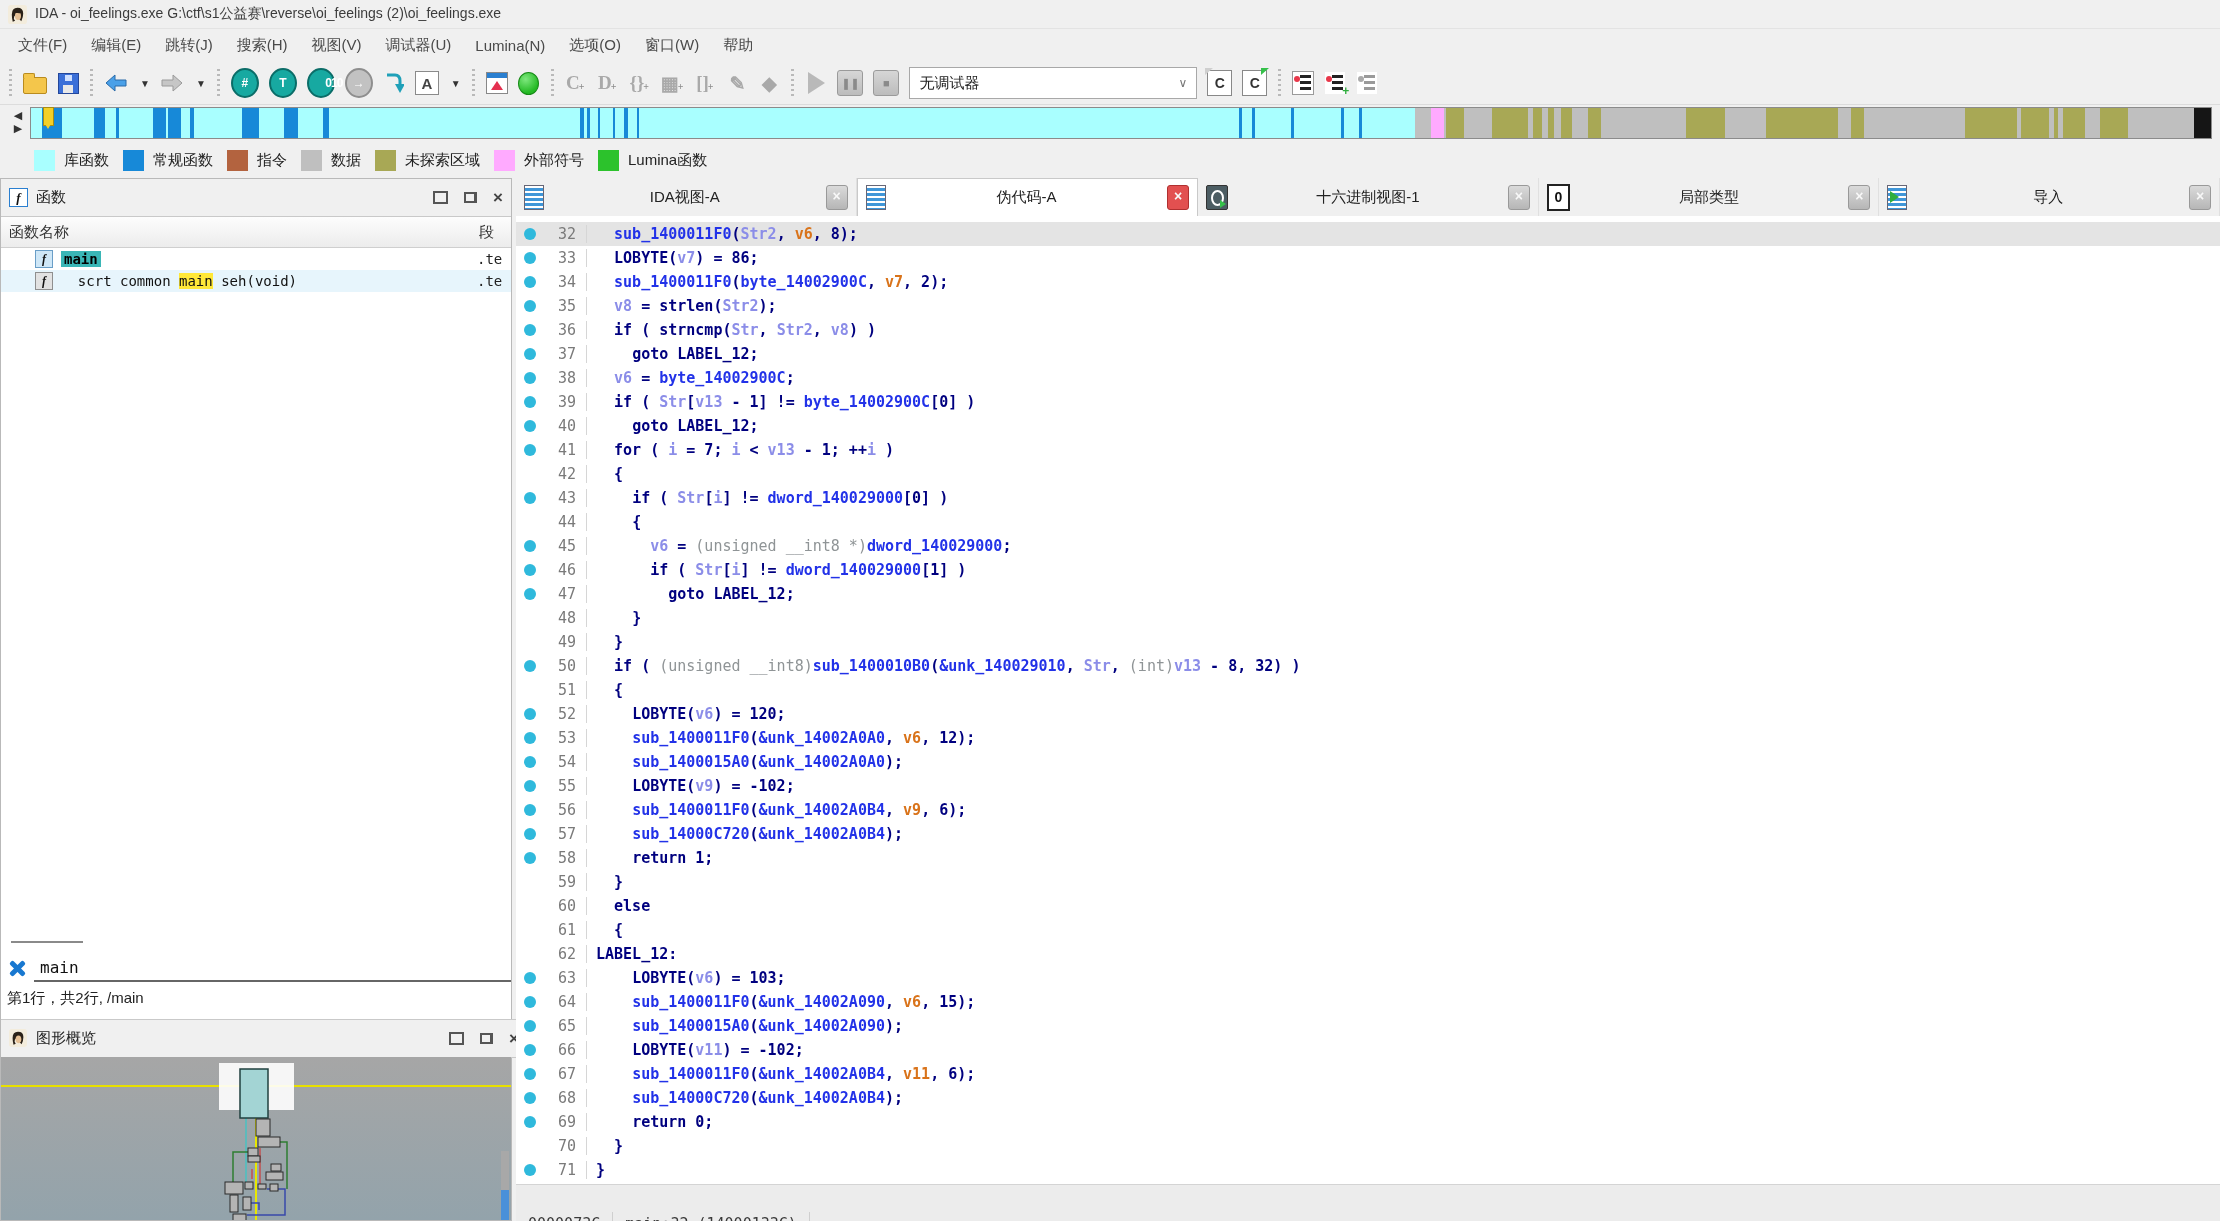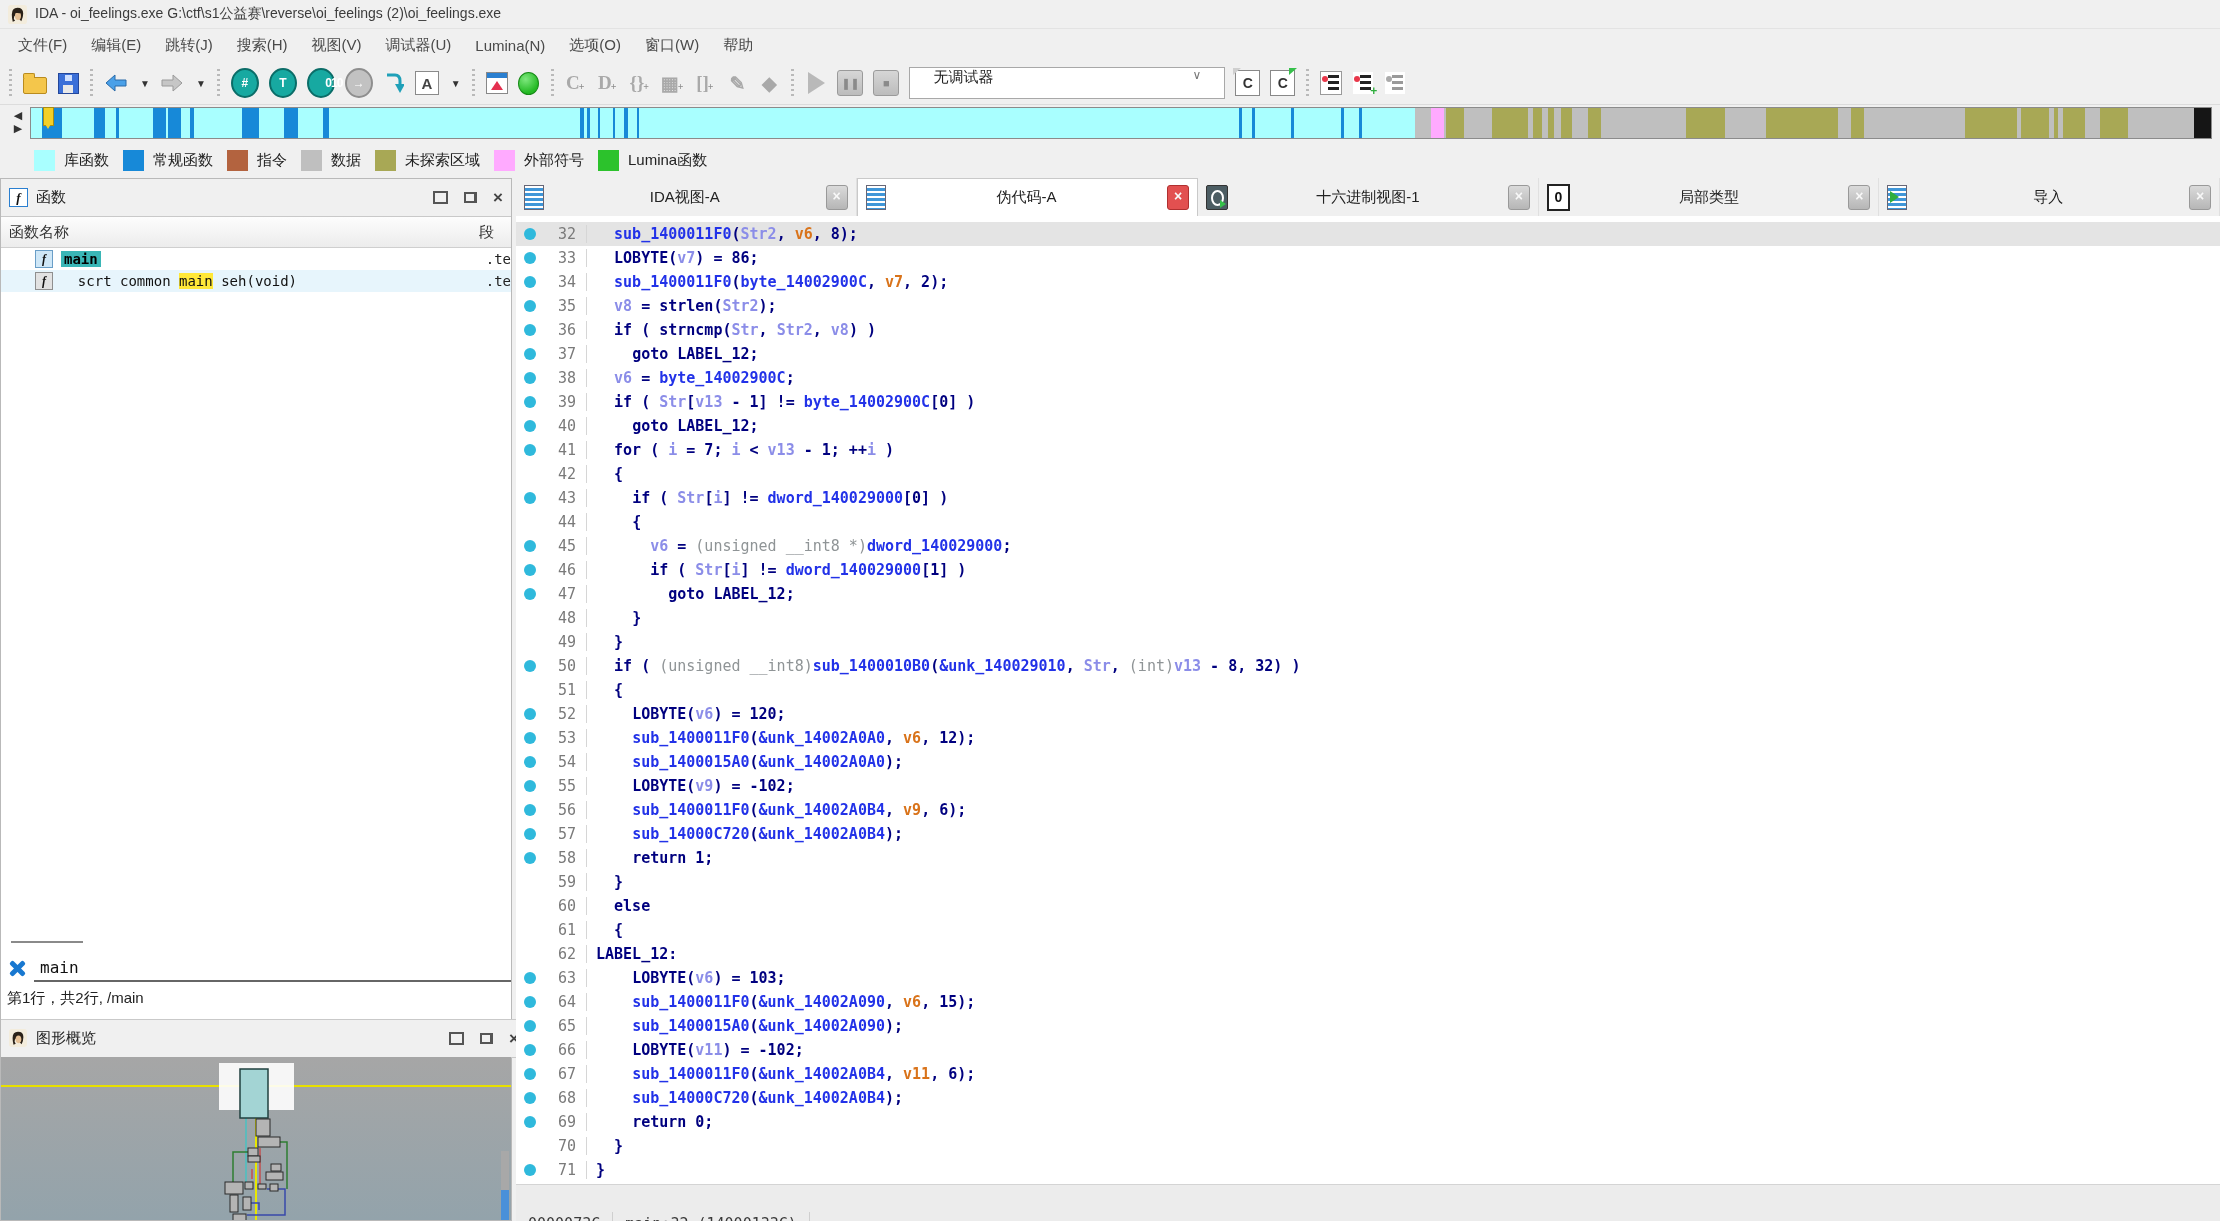--- a/index.html
+++ b/index.html
@@ -39,22 +39,22 @@
   .flagicon{width:20px;height:20px;border:1px solid #888;background:#fff;position:relative;}
   .flagicon::before{content:"";position:absolute;left:0;top:0;right:0;height:5px;background:#2a7fd0;}
   .flagicon::after{content:"";position:absolute;left:4px;bottom:3px;border-left:6px solid transparent;
         border-right:6px solid transparent;border-bottom:9px solid #e43050;}
   .greendot{width:19px;height:21px;border-radius:50%;background:radial-gradient(circle at 35% 30%,#7ee87e,#23b923 70%);border:1px solid #168a16;}
   .grayletter{color:#a9a9a9;font-size:19px;font-weight:bold;font-family:"Liberation Serif",serif;position:relative;}
   .grayletter sub{font-size:10px;color:#8c8c8c;position:relative;top:3px;left:-1px;}
   .playtri{width:0;height:0;border-top:11px solid transparent;border-bottom:11px solid transparent;border-left:17px solid #b9b9b9;}
   .sqbtn{width:24px;height:24px;border:1px solid #9a9a9a;border-radius:3px;background:linear-gradient(#d6d6d6,#bcbcbc);
          display:inline-flex;align-items:center;justify-content:center;color:#8a8a8a;font-size:11px;font-weight:bold;}
-  .dbgsel{width:268px;height:30px;background:#fff;border:1px solid #a8a8a8;display:inline-flex;
-          padding:0 23px;font-size:15px;color:#222;}
+  .dbgsel{width:268px;height:30px;background:#fff;border:1px solid #a8a8a8;display:inline-flex;align-items:center;
+          padding:0 9px;font-size:15px;color:#222;}
   .dbgsel .sel-caret{margin-left:auto;color:#777;font-size:12px;}
   .cbox{width:23px;height:24px;border:1px solid #888;background:#fff;color:#333;font-weight:bold;font-size:14px;
         display:inline-flex;align-items:center;justify-content:center;position:relative;}
   .cbox .tri{position:absolute;width:0;height:0;}
   .cbox .tri.gray{left:-3px;top:-3px;border-bottom:7px solid transparent;border-left:8px solid #cfcfcf;}
   .cbox .tri.green{right:-3px;top:-3px;border-bottom:7px solid transparent;border-left:8px solid #35c04a;}
   .bplist{width:20px;height:22px;border:1px solid #9a9a9a;background:#fff;position:relative;}
   .bplist .lines{position:absolute;left:7px;top:3px;right:2px;bottom:3px;
         background:repeating-linear-gradient(180deg,#222 0 3px,transparent 3px 6px);}
   .bplist .dot{position:absolute;left:1px;top:4px;width:6px;height:6px;border-radius:50%;background:#e8374a;}
@@ -102,21 +102,21 @@
           display:flex;align-items:center;font-size:15px;color:#333;}
   .colhdr .cname{flex:1;padding-left:8px;font-family:Liberation Mono, monospace;}
   .colhdr .cseg{width:32px;}
   .funcrows .func-row{height:22px;display:flex;align-items:center;padding-left:34px;font-size:14px;}
   .func-row .ficon{width:16px;height:16px;border:1px solid #6a9ec7;background:#cfe7f7;margin-right:8px;
            font-family:"Liberation Serif",serif;font-style:italic;font-weight:bold;font-size:12px;color:#111;
            display:inline-flex;align-items:center;justify-content:center;flex:none;}
   .func-row.alt{background:#e7f5fc;}
   .func-row.alt .ficon{background:#e2e2e2;border-color:#8f8f8f;}
   .func-row .fname{flex:1;white-space:nowrap;overflow:hidden;color:#111;}
-  .func-row .fseg{width:34px;color:#222;flex:none;text-align:right;}
+  .func-row .fseg{width:34px;color:#222;flex:none;}
   .sel-chip{background:#3ab6b6;color:#000;font-weight:bold;padding:0 3px;
             box-shadow:0 -2px 0 #f4e41c,0 2px 0 #f4e41c;}
   .match-y{background:#ffe838;}
   .hscrollline{position:absolute;left:10px;top:762px;width:72px;height:0;border-top:2px solid #8a8a8a;}
   .searchrow{position:absolute;left:0;top:772px;width:100%;height:34px;display:flex;align-items:center;}
   .bluex{position:relative;width:17px;height:17px;margin:0 8px;flex:none;}
   .bluex::before,.bluex::after{content:"";position:absolute;left:-1px;top:6px;width:19px;height:5px;background:#1878d0;border-radius:2px;}
   .bluex::before{transform:rotate(45deg);}  .bluex::after{transform:rotate(-45deg);}
   .searchrow input{flex:1;height:26px;border:none;border-bottom:2px solid #666;background:#fff;outline:none;
             font-size:16px;color:#111;padding:0 6px;}

